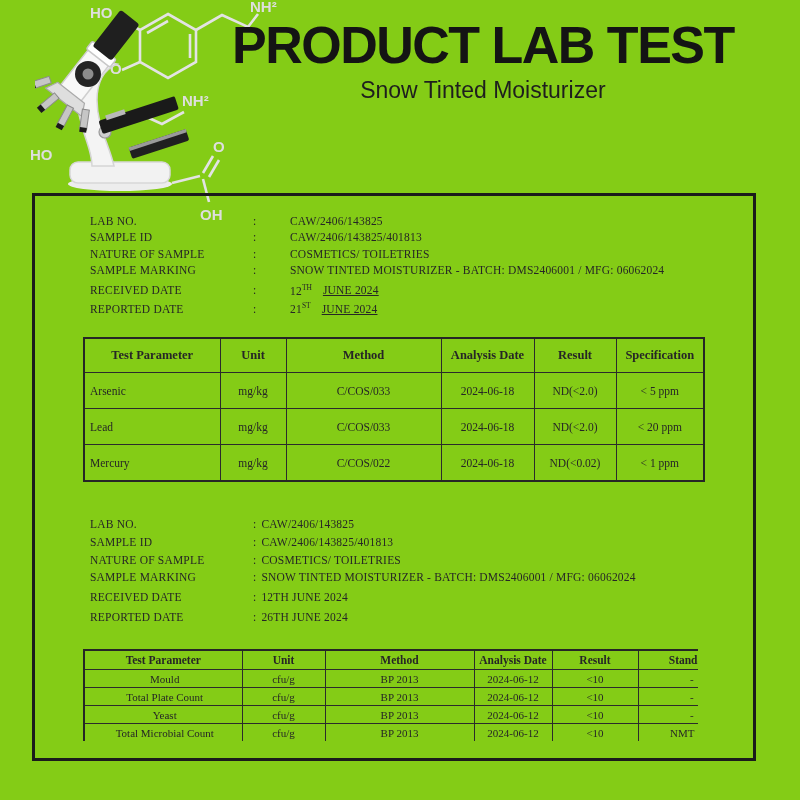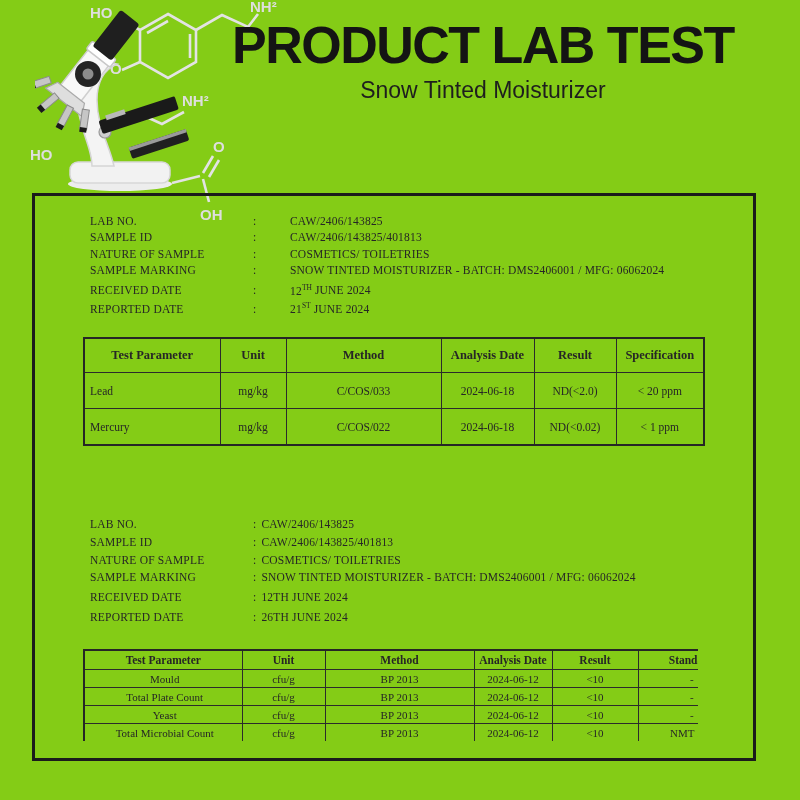--- a/index.html
+++ b/index.html
@@ -25,21 +25,21 @@
   .meta1 { top:19px; }
   .meta2 { top:322px; }
   .mrow  { display:flex; align-items:baseline; height:16.4px; }
   .meta2 .mrow { height:17.8px; }
   .mrow.gap { margin-top:2px; }
   .mlabel { width:163px; flex:none; }
   .mcolon { width:37px; flex:none; }
   .mvalue { white-space:nowrap; }
   .mval2 .mcolon2 { margin-right:5px; }
   sup.ord { font-size:7.5px; vertical-align:super; letter-spacing:0; }
-  .sp { margin-left:3px; }
+  .sp { margin-left:11px;text-decoration:underline; }
 
   
   table { border-collapse:collapse; table-layout:fixed; color:#262626; }
   th,td { overflow:hidden; white-space:nowrap; }
 
   .t1 { position:absolute; left:48px; top:141px; width:620px; border:2px solid #262626; }
   .t1 th { height:31px; font-size:12.5px; font-weight:bold; text-align:center; border:1.6px solid #2b2b2b; }
   .t1 td { height:33px; font-size:11.5px; text-align:center; border:1.6px solid #2b2b2b; }
   .t1 td.cl { text-align:left; padding-left:5px; }
 
@@ -182,20 +182,28 @@
           <th>Test Parameter</th>
           <th>Unit</th>
           <th>Method</th>
           <th>Analysis Date</th>
           <th>Result</th>
           <th>Specification</th>
         </tr>
       </thead>
       <tbody>
         <tr>
+          <td class="cl">Arsenic</td>
+          <td>mg/kg</td>
+          <td>C/COS/033</td>
+          <td>2024-06-18</td>
+          <td>ND(&lt;2.0)</td>
+          <td>&lt; 5 ppm</td>
+        </tr>
+        <tr>
           <td class="cl">Lead</td>
           <td>mg/kg</td>
           <td>C/COS/033</td>
           <td>2024-06-18</td>
           <td>ND(&lt;2.0)</td>
           <td>&lt; 20 ppm</td>
         </tr>
         <tr>
           <td class="cl">Mercury</td>
           <td>mg/kg</td>

